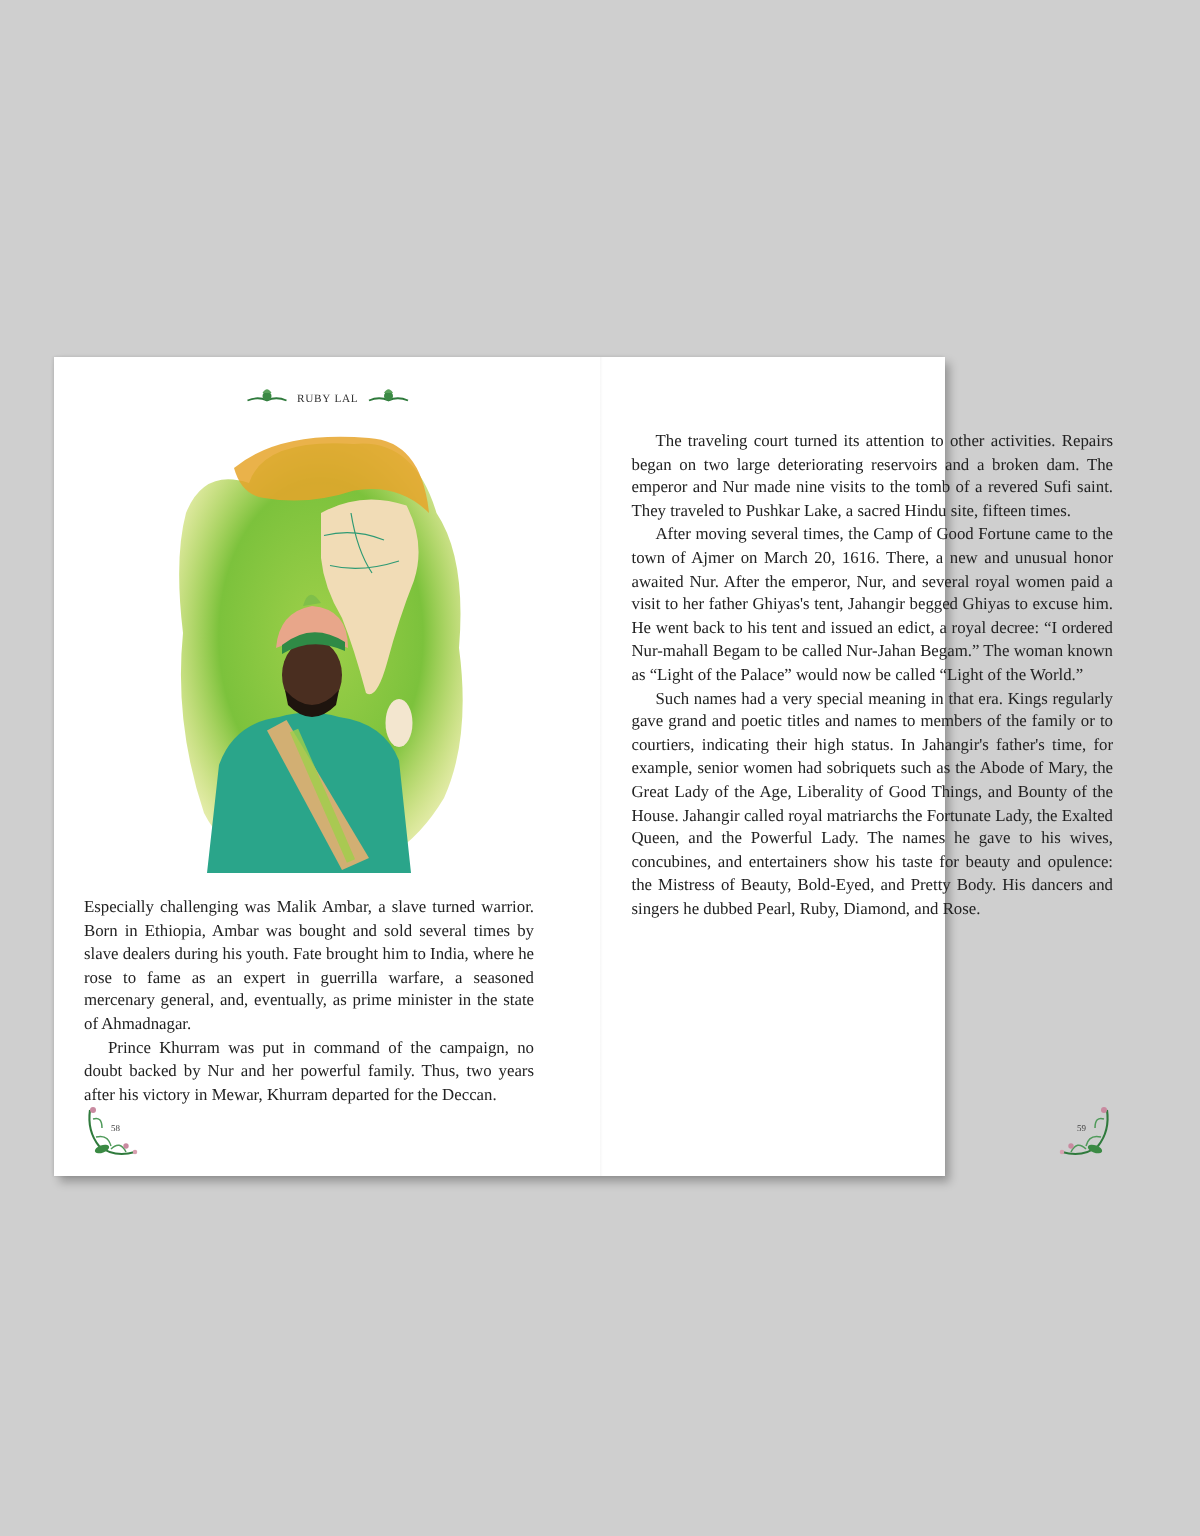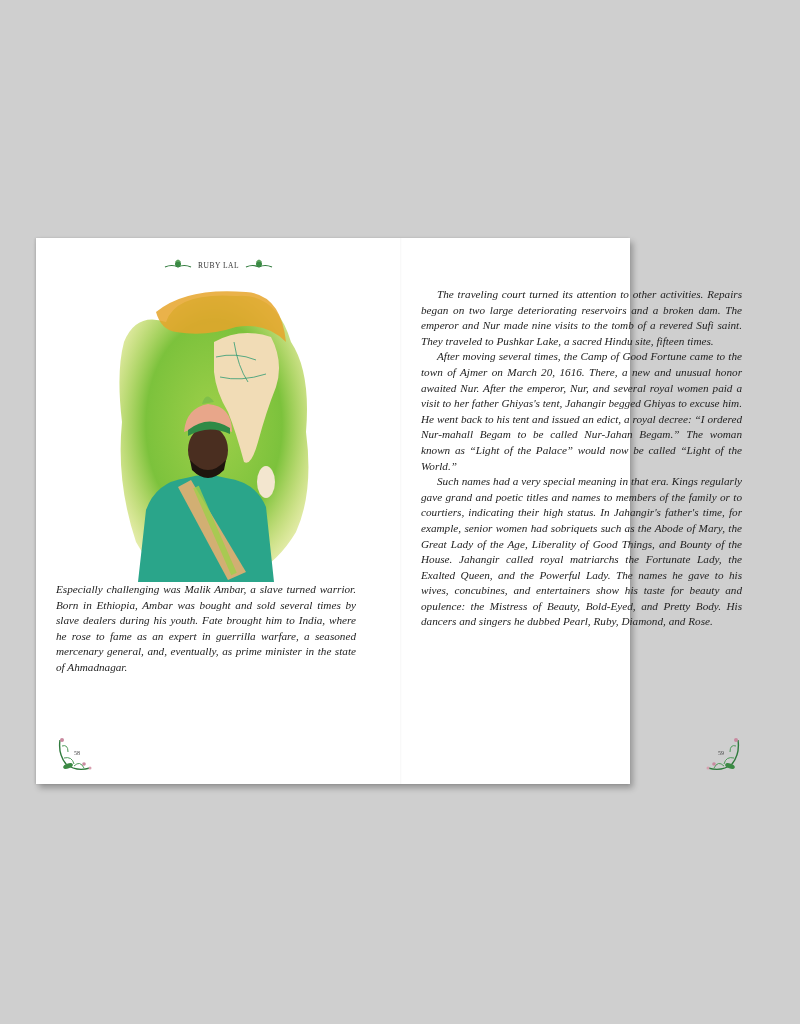--- a/index.html
+++ b/index.html
@@ -32,22 +32,22 @@
     .running-head .orn { width: 28px; height: 14px; display: inline-block; }
 
     .illustration {
       position: absolute; left: 80px; top: 44px; width: 200px; height: 318px;
     }
 
     .text {
       position: absolute; font-size: 11.2px; line-height: 15.6px; color: #222;
       text-align: justify; hyphens: none;
     }
-    .page.left .text { left: 20px; top: 344px; width: 300px; font-style: italic; }
-    .page.right .text { left: 20px; top: 49px; width: 321px; font-style: italic; }
+    .page.left .text { left: 20px; top: 360px; width: 300px; }
+    .page.right .text { left: 20px; top: 49px; width: 321px; }
     .text p { margin: 0; text-indent: 16px; }
     .text p.noindent { text-indent: 0; }
 
     .folio {
       position: absolute; bottom: 8px; width: 42px; height: 42px;
     }
     .page.left .folio { left: 18px; }
     .page.right .folio { right: 22px; }
     .folio .num {
       position: absolute; font-size: 6px; color: #444; top: 16px;
@@ -100,20 +100,21 @@
       <ellipse cx="92" cy="168" rx="20" ry="24" fill="#4a2e20"></ellipse>
       <path d="M74 178 Q92 198 110 178 L108 188 Q92 204 76 188 Z" fill="#1e140e"></path>
 
       <path d="M68 150 Q70 126 92 122 Q116 124 116 150 Q92 140 68 150 Z" fill="#e8a68a"></path>
       <path d="M72 148 Q92 132 114 146 L114 152 Q92 142 72 154 Z" fill="#2f8a46"></path>
       <path d="M86 122 Q90 108 98 120 Z" fill="#7fbf4a"></path>
     </svg>
 
     <div class="text">
       <p class="noindent">Especially challenging was Malik Ambar, a slave turned warrior. Born in Ethiopia, Ambar was bought and sold several times by slave dealers during his youth. Fate brought him to India, where he rose to fame as an expert in guerrilla warfare, a seasoned mercenary general, and, eventually, as prime minister in the state of Ahmadnagar.</p>
+      <p>Prince Khurram was put in command of the campaign, no doubt backed by Nur and her powerful family. Thus, two years after his victory in Mewar, Khurram departed for the Deccan.</p>
     </div>
 
     <div class="folio">
       <svg width="42" height="42" viewBox="0 0 42 42">
         <path d="M6 6 Q4 20 12 30 Q22 38 36 34" stroke="#2f7a3c" stroke-width="1.4" fill="none"></path>
         <path d="M8 12 Q14 10 14 18 M10 24 Q18 22 20 30 M20 32 Q26 26 30 34" stroke="#4f9a5a" stroke-width="1" fill="none"></path>
         <circle cx="8" cy="6" r="2" fill="#c98aa0"></circle>
         <circle cx="30" cy="30" r="1.8" fill="#c98aa0"></circle>
         <circle cx="36" cy="34" r="1.5" fill="#d8a0b0"></circle>
         <ellipse cx="14" cy="32" rx="5" ry="2.5" fill="#3b8a44" transform="rotate(-20 14 32)"></ellipse>

